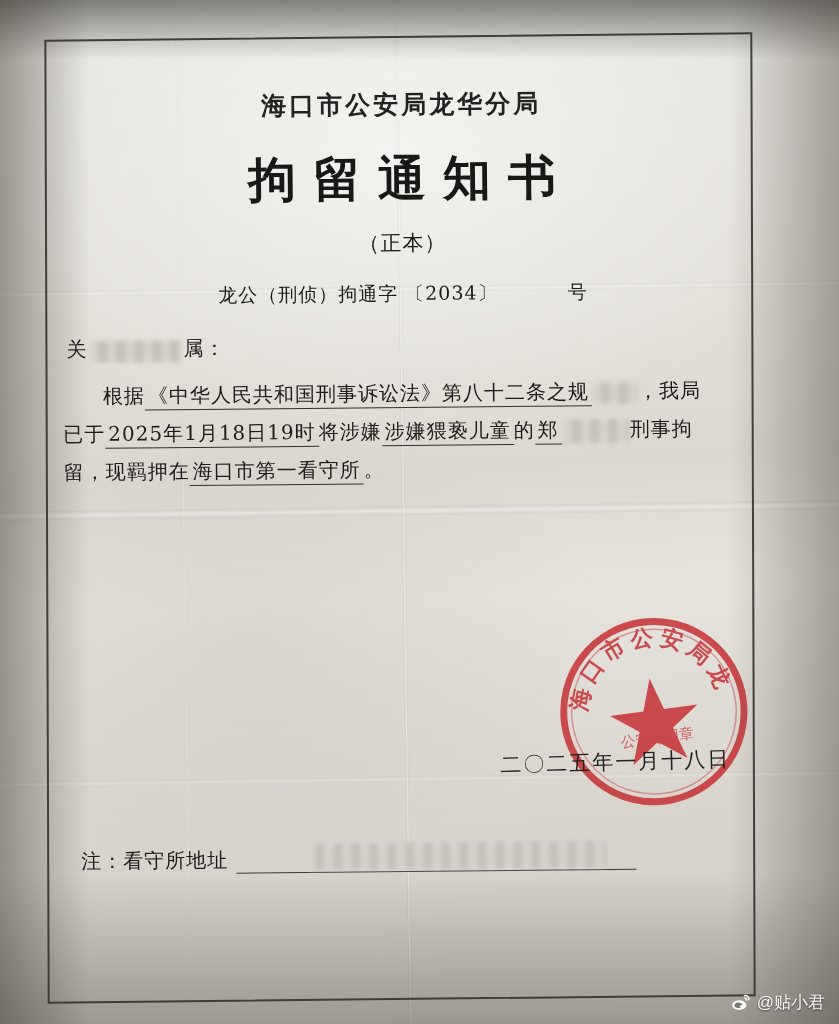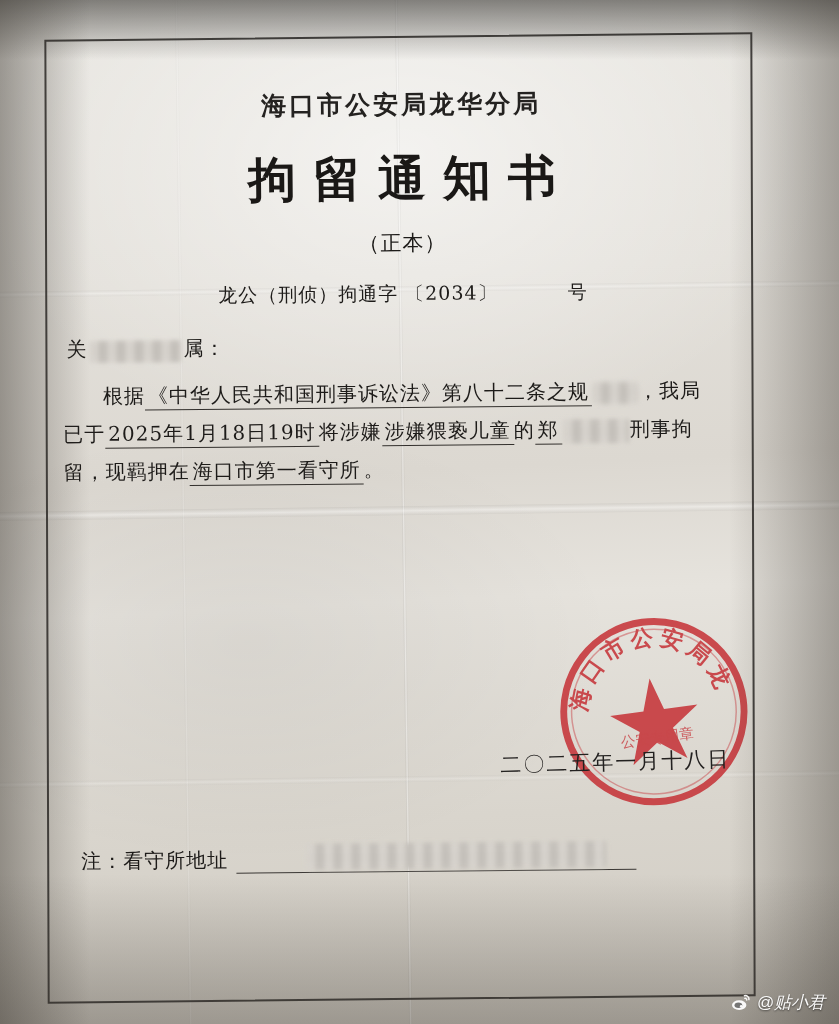--- a/index.html
+++ b/index.html
@@ -222,21 +222,20 @@
     right: 14px;
     bottom: 10px;
     display: flex;
     align-items: center;
     gap: 6px;
     color: #ffffff;
     font-family: "Liberation Sans", sans-serif;
     font-size: 17px;
     text-shadow: 0 1px 2px rgba(0,0,0,.6);
     opacity: .95;
-    font-style: italic;
   }
   .wb-logo {
     width: 21px; height: 21px;
     display: inline-block;
   }
 </style>
 </head>
 <body>
 
 <div class="photo">

